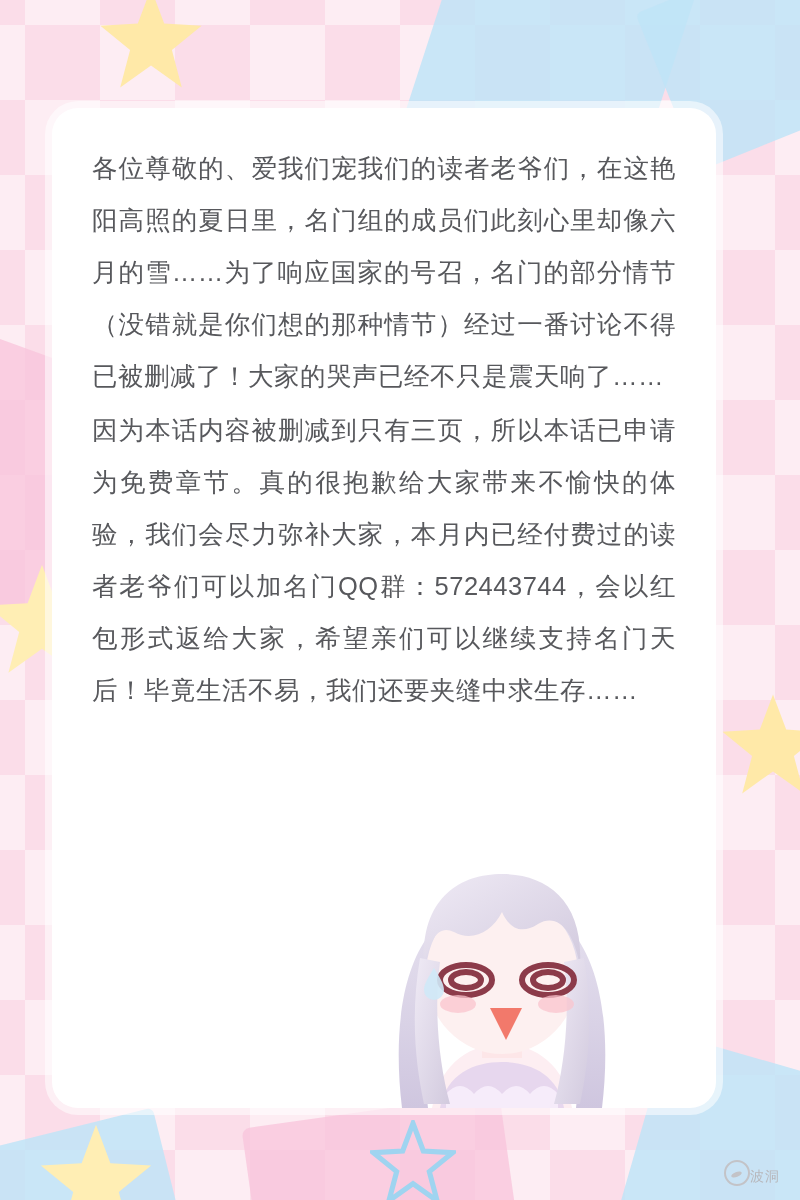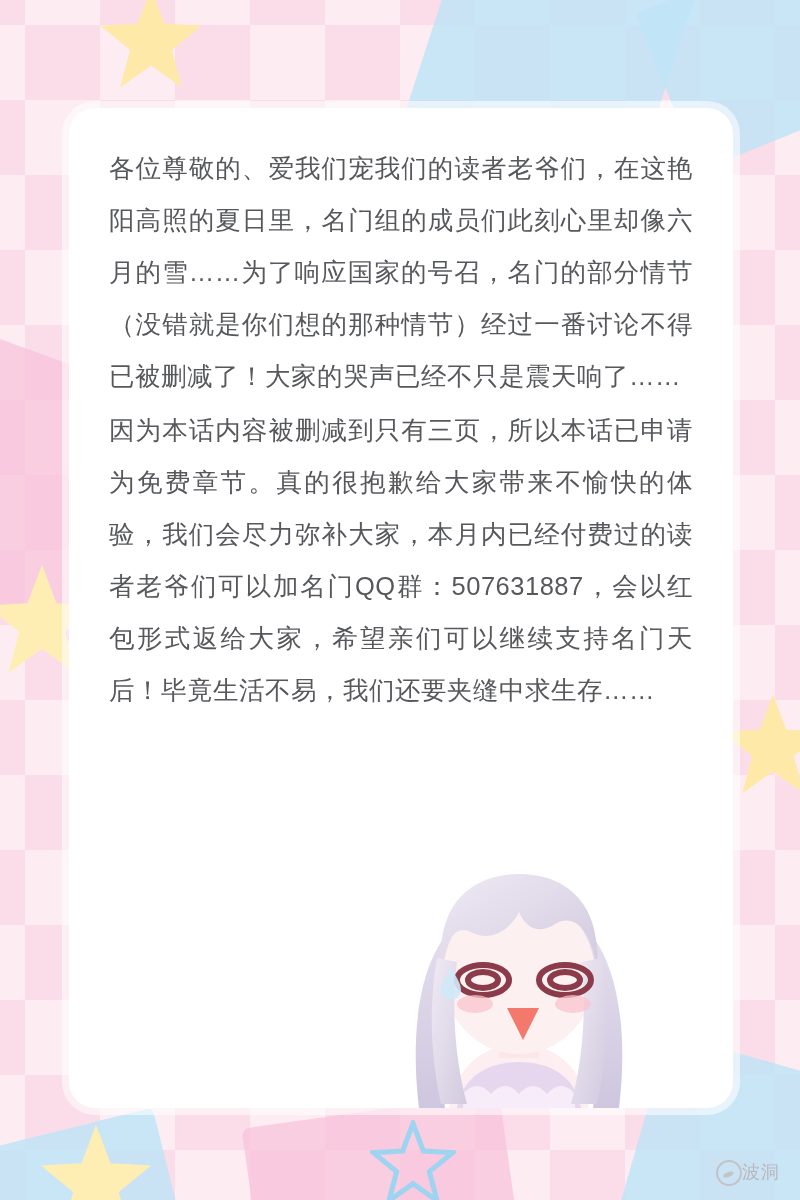--- a/index.html
+++ b/index.html
@@ -45,21 +45,21 @@
   }
 
   .star {
     position: absolute;
     display: block;
   }
 
   
   #card {
     position: absolute;
-    left: 69px;
+    left: 52px;
     top: 108px;
     width: 664px;
     height: 1000px;
     background: #ffffff;
     border-radius: 26px;
     box-shadow: 0 0 0 7px rgba(255,255,255,0.55);
     overflow: hidden;
   }
   #card-inner {
     position: absolute;
@@ -88,24 +88,24 @@
     height: 300px;
     z-index: 1;
   }
 
   
   #watermark {
     position: absolute;
     right: 20px;
     bottom: 14px;
     display: flex;
-    align-items: flex-start;
+    align-items: flex-end;
     gap: 0;
     color: #b7b7bb;
-    font-size: 18px;
+    font-size: 14px;
     letter-spacing: 1px;
     z-index: 5;
   }
   #watermark .wm-logo {
     width: 26px;
     height: 26px;
     border-radius: 50%;
     border: 2.5px solid #c3c3c7;
     box-sizing: border-box;
     position: relative;
@@ -149,21 +149,21 @@
   </svg>
   <svg class="star" style="left:36px; top:1120px;" width="120" height="120" viewBox="0 0 100 100">
     <polygon points="50,4 62,36 96,38 69,60 78,94 50,74 22,94 31,60 4,38 38,36" fill="#ffeeb4"></polygon>
   </svg>
 </div>
 
 <div id="card">
   <div id="card-inner">
 
     <p class="para">各位尊敬的、爱我们宠我们的读者老爷们，在这艳阳高照的夏日里，名门组的成员们此刻心里却像六月的雪……为了响应国家的号召，名门的部分情节（没错就是你们想的那种情节）经过一番讨论不得已被删减了！大家的哭声已经不只是震天响了……</p>
-    <p class="para">因为本话内容被删减到只有三页，所以本话已申请为免费章节。真的很抱歉给大家带来不愉快的体验，我们会尽力弥补大家，本月内已经付费过的读者老爷们可以加名门QQ群：507631887，会以红包形式返给大家，希望亲们可以继续支持名门天后！毕竟生活不易，我们还要夹缝中求生存……</p>
+    <p class="para">因为本话内容被删减到只有三页，所以本话已申请为免费章节。真的很抱歉给大家带来不愉快的体验，我们会尽力弥补大家，本月内已经付费过的读者老爷们可以加名门QQ群：572443744，会以红包形式返给大家，希望亲们可以继续支持名门天后！毕竟生活不易，我们还要夹缝中求生存……</p>
 
     <svg id="chibi" viewBox="0 0 280 300" xmlns="http://www.w3.org/2000/svg">
       <defs>
         <linearGradient id="hairGrad" x1="0" y1="0" x2="0" y2="1">
           <stop offset="0%" stop-color="#e6e1ef"></stop>
           <stop offset="60%" stop-color="#d9d2e6"></stop>
           <stop offset="100%" stop-color="#cfc6df"></stop>
         </linearGradient>
         <linearGradient id="hairGrad2" x1="0" y1="0" x2="1" y2="1">
           <stop offset="0%" stop-color="#efeaf5"></stop>

